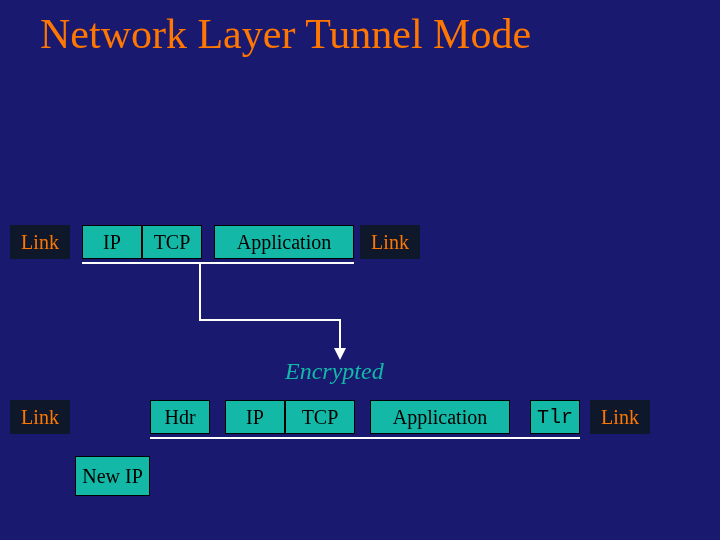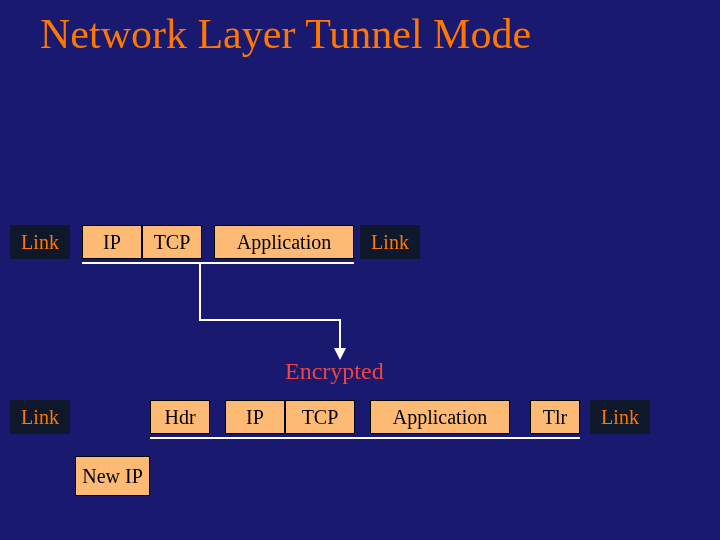--- a/index.html
+++ b/index.html
@@ -30,31 +30,32 @@
     position: absolute;
     border: 1px solid #000;
     display: flex;
     align-items: center;
     justify-content: center;
     font-size: 20px;
     box-sizing: border-box;
     background: #0f172a;
   }
   .white-bg {
-    background: #fdba74;
+    background: #14b8a6;
   }
   .under-line {
     position: absolute;
     height: 2px;
     background: #ffffff;
   }
   .encrypted-label {
     position: absolute;
     font-size: 24px;
-    color: #ef4444;
+    color: #14b8a6;
+    font-style: italic;
   }
   svg.arrow {
     position: absolute;
     overflow: visible;
   }
 </style>
 </head>
 <body>
 
 <div class="slide">
@@ -75,18 +76,18 @@
   </svg>
 
   <div class="encrypted-label" style="left:285px; top:358px;">Encrypted</div>
 
   <div class="cell" style="left:10px; top:400px; width:60px; height:34px; border:none; color:#ff7700;">Link</div>
   <div class="cell white-bg" style="left:75px;  top:416px; width:75px;  height:40px;margin-top:40px;">New IP</div>
   <div class="cell white-bg" style="left:150px; top:400px; width:60px;  height:34px;">Hdr</div>
   <div class="cell white-bg" style="left:225px; top:400px; width:60px;  height:34px;">IP</div>
   <div class="cell white-bg" style="left:285px; top:400px; width:70px;  height:34px;">TCP</div>
   <div class="cell white-bg" style="left:370px; top:400px; width:140px; height:34px;">Application</div>
-  <div class="cell white-bg" style="left:530px; top:400px; width:50px;  height:34px;">Tlr</div>
+  <div class="cell white-bg" style="left:530px; top:400px; width:50px;  height:34px;font-family:Liberation Mono, monospace;">Tlr</div>
   <div class="cell" style="left:590px; top:400px; width:60px; height:34px; border:none; color:#ff7700;">Link</div>
 
   <div class="under-line" style="left:150px; top:437px; width:430px;"></div>
 
 </div>
 
 </body></html>

